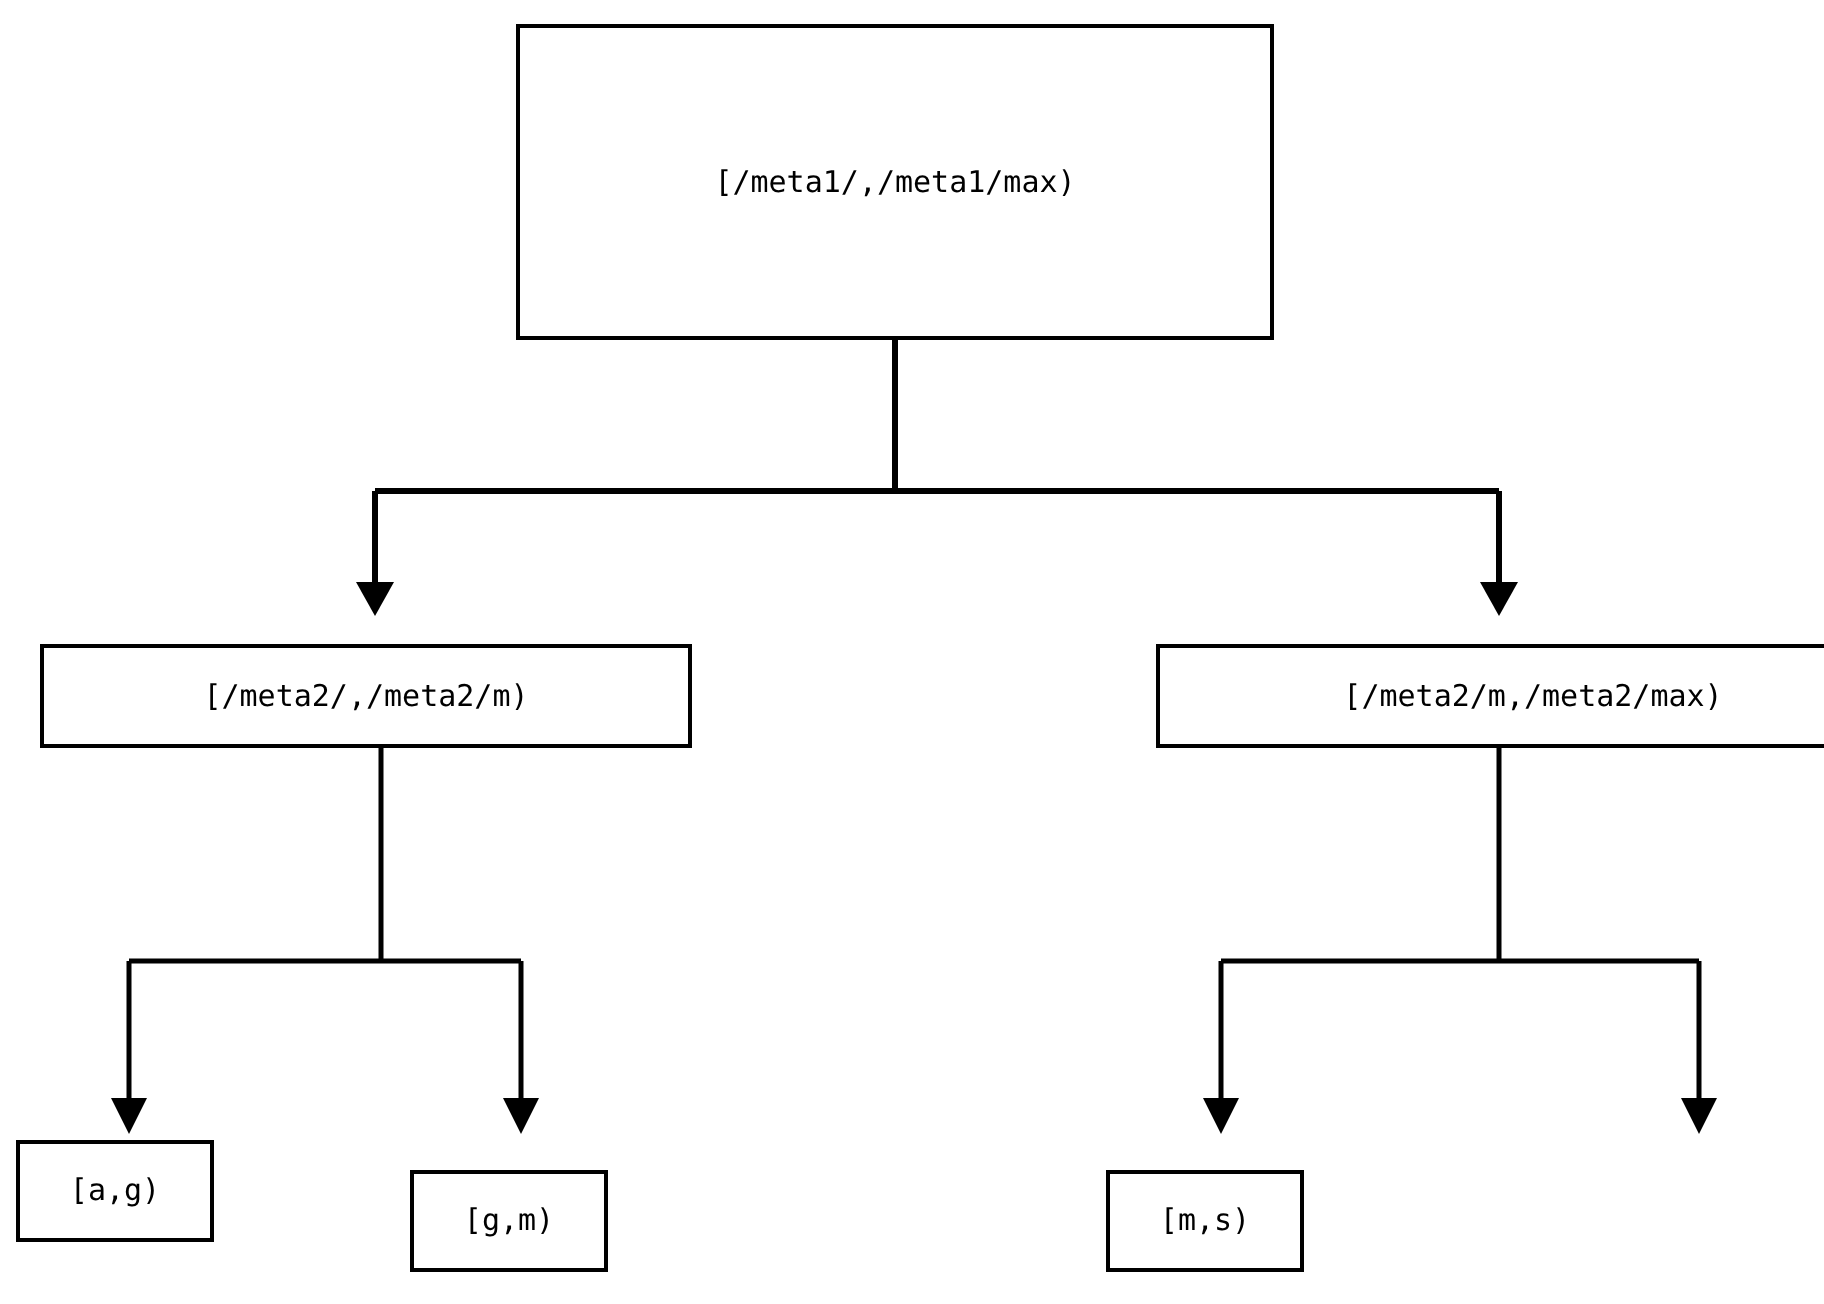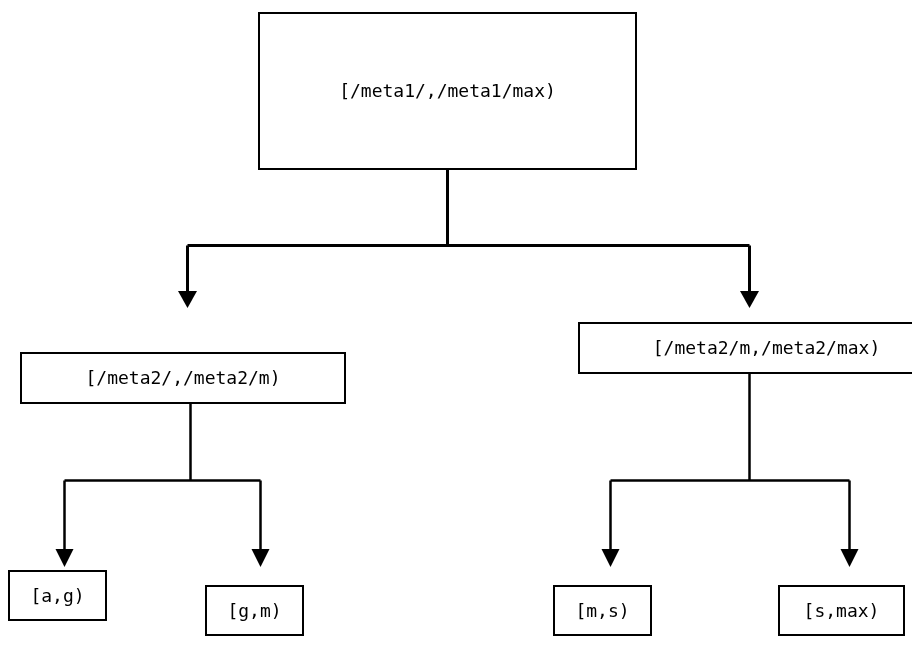--- a/index.html
+++ b/index.html
@@ -18,21 +18,21 @@
   .node {
     position: absolute;
     box-sizing: border-box;
     border: 2px solid #000000;
     background: #ffffff;
     display: flex;
     align-items: center;
     justify-content: center;
     color: #000000;
     font-family: "DejaVu Sans Mono", "Liberation Mono", monospace;
-    font-size: 18px;
+    font-size: 15px;
     letter-spacing: 0px;
     white-space: nowrap;
   }
   .node-label {
     display: block;
     line-height: 1;
   }
   .edge-layer {
     position: absolute;
     left: 0;
@@ -74,37 +74,34 @@
       <path d="M 849.5 480.5 L 849.5 549" stroke="#000000" stroke-width="2.5" fill="none"></path>
       <polygon points="601.5,549 619.5,549 610.5,567" fill="#000000"></polygon>
       <polygon points="840.5,549 858.5,549 849.5,567" fill="#000000"></polygon>
     </g>
   </svg>
 
   <div class="node" style="left:258px; top:12px; width:379px; height:158px;">
     <span class="node-label">[/meta1/,/meta1/max)</span>
   </div>
 
-  <div class="node" style="left:20px; top:322px; width:326px; height:52px;margin-top:30px;">
+  <div class="node" style="left:20px; top:322px; width:326px; height:52px;">
     <span class="node-label">[/meta2/,/meta2/m)</span>
   </div>
 
   <div class="node" style="left:578px; top:322px; width:377px; height:52px;">
     <span class="node-label">[/meta2/m,/meta2/max)</span>
   </div>
 
   <div class="node" style="left:8px; top:570px; width:99px; height:51px;">
     <span class="node-label">[a,g)</span>
   </div>
 
   <div class="node" style="left:553px; top:585px; width:99px; height:51px;">
     <span class="node-label">[m,s)</span>
   </div>
 
   <div class="node" style="left:205px; top:585px; width:99px; height:51px;">
     <span class="node-label">[g,m)</span>
   </div>
 
-  <div class="node" style="left:778px; top:585px; width:127px; height:51px;">
-    <span class="node-label">[s,max)</span>
-  </div>
 
 </div>
 
 </body></html>

